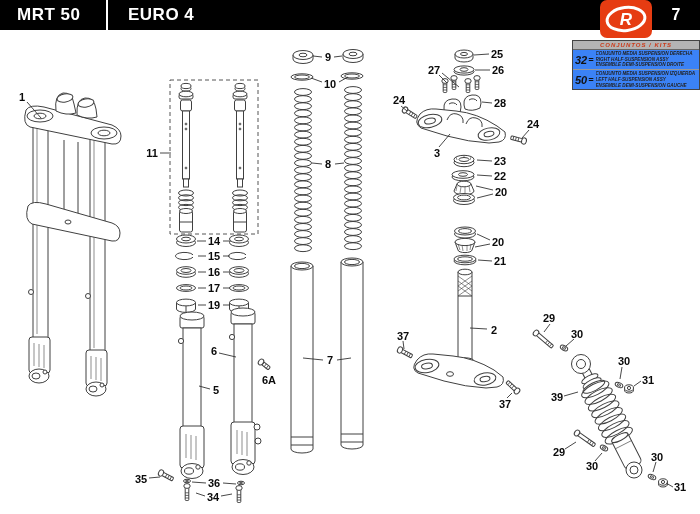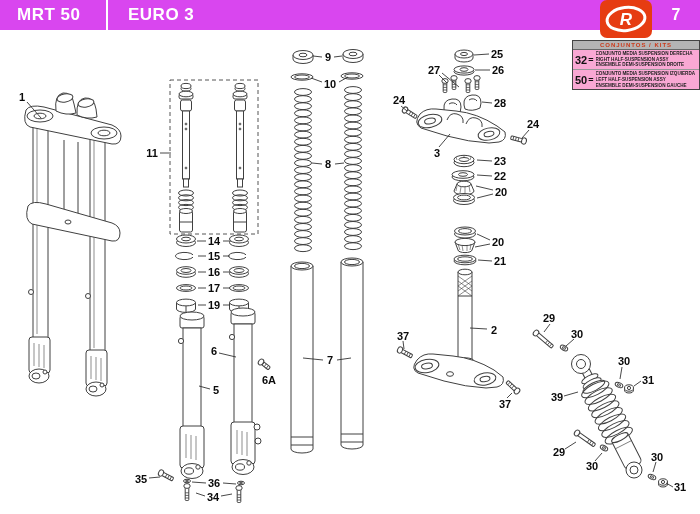--- a/index.html
+++ b/index.html
@@ -1,31 +1,31 @@
 <!DOCTYPE html>
 <html><head>
 <meta charset="utf-8">
 <style>
   html,body{margin:0;padding:0;background:#fff;}
   .canvas{position:relative;width:700px;height:514px;background:#fff;overflow:hidden;
           font-family:"Liberation Sans",sans-serif;}
   
-  .topbar{position:absolute;left:0;top:0;width:700px;height:30px;background:#d946ef;}
+  .topbar{position:absolute;left:0;top:0;width:700px;height:30px;background:#000000;}
   .title{position:absolute;top:0;height:30px;line-height:30px;color:#fff;font-weight:bold;
          font-size:17px;letter-spacing:.5px;}
   .t-model{left:17px;}
   .t-standard{left:128px;}
   .bar-sep{position:absolute;left:106px;top:0;width:2px;height:30px;background:#fff;}
   .logo-badge{position:absolute;left:600px;top:0;width:52px;height:38px;background:#e63c12;
               border-radius:7px;z-index:3;}
   .page-num{position:absolute;left:652px;top:0;width:48px;height:30px;line-height:30px;
             text-align:center;color:#fff;font-weight:bold;font-size:16px;z-index:2;}
   
   .legend{position:absolute;left:572px;top:40px;width:126px;border:1px solid #444;
-          background:#f9a8d4;z-index:3;}
+          background:#3b82f6;z-index:3;font-style:italic;}
   .legend-header{background:#b4b4b4;color:#cc3a1a;font-weight:bold;font-size:6px;
                  text-align:center;letter-spacing:1px;padding:1px 0;border-bottom:1px solid #666;}
   .legend-row{display:flex;align-items:center;padding:1px 2px;}
   .legend-row + .legend-row{border-top:1px solid #999;}
   .legend-num{font-size:11px;font-weight:bold;color:#111;}
   .legend-eq{font-size:9px;font-weight:bold;margin:0 2px 0 1px;color:#111;}
   .legend-lines{flex:1;}
   .legend-lines div{font-size:4.6px;line-height:1.25;color:#222;font-weight:bold;
                     white-space:nowrap;overflow:hidden;}
   
@@ -574,21 +574,21 @@
         <text x="559" y="452" class="part-label" text-anchor="middle" dominant-baseline="central">29</text>
         <text x="592" y="466" class="part-label" text-anchor="middle" dominant-baseline="central">30</text>
         <text x="657" y="457" class="part-label" text-anchor="middle" dominant-baseline="central">30</text>
         <text x="680" y="487" class="part-label" text-anchor="middle" dominant-baseline="central">31</text>
       </g>
   </svg>
 
   <div class="topbar">
     <span class="title t-model">MRT 50</span>
     <span class="bar-sep"></span>
-    <span class="title t-standard">EURO 3</span>
+    <span class="title t-standard">EURO 4</span>
   </div>
   <div class="logo-badge">
     <svg viewBox="0 0 52 38" width="52" height="38">
       <ellipse cx="26" cy="19" rx="19" ry="11.5" fill="none" stroke="#fff" stroke-width="3" transform="rotate(-7 26 19)"></ellipse>
       <text x="26" y="25" text-anchor="middle" font-family="Liberation Sans, sans-serif" font-size="17" font-style="italic" font-weight="bold" fill="#fff">R</text>
     </svg>
   </div>
   <div class="page-num">7</div>
 
   <div class="legend">

